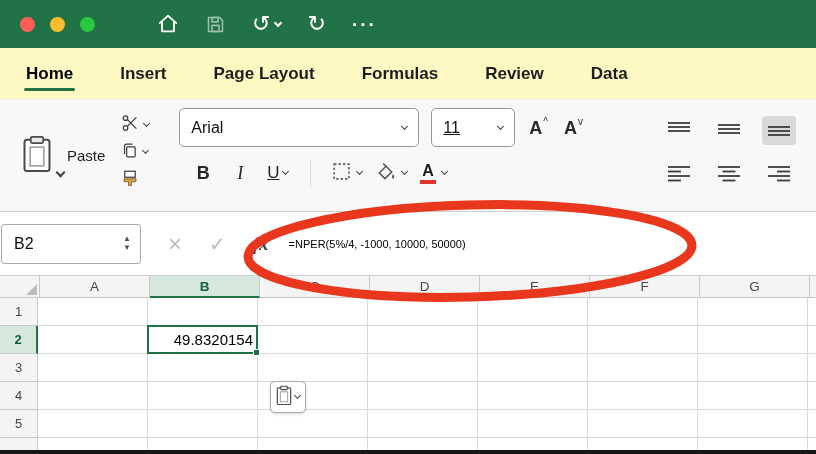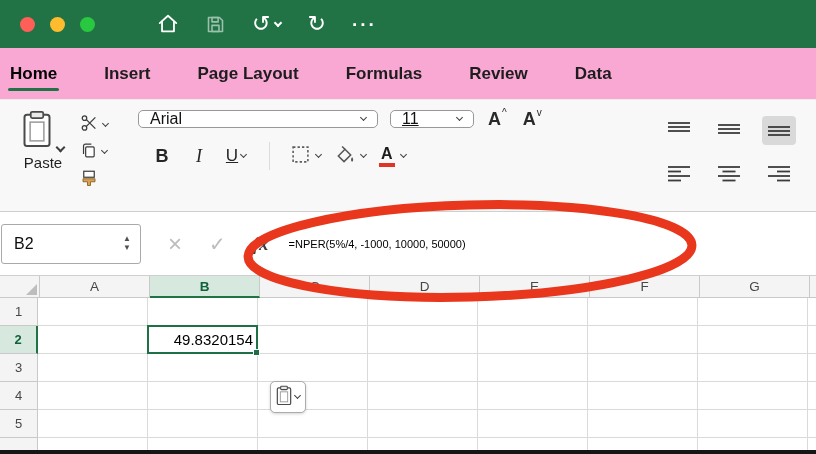--- a/index.html
+++ b/index.html
@@ -23,37 +23,37 @@
   .tb-btn svg { display:block; }
   .tb-btn.dim { opacity:.55; }
   .glyph { font-size:22px; line-height:1; color:#fff; }
   .glyph.more { font-size:19px; font-weight:700; letter-spacing:2px; }
   .chev { width:7px; height:7px; border-right:2px solid #3f3f3f; border-bottom:2px solid #3f3f3f;
           transform:rotate(45deg); display:inline-block; margin-top:-3px; }
   .chev.w { border-color:#fff; width:6px; height:6px; }
   .chev.sm { width:5px; height:5px; border-width:1.6px; }
 
   
-  .tabrow { height:52px; background:#f9a8d4; display:flex; align-items:stretch; padding:0 10px; border-bottom:1px solid #ededed; }
+  .tabrow { height:52px; background:#fef9c3; display:flex; align-items:stretch; padding:0 26px; border-bottom:1px solid #ededed; }
   .tab { font-size:17px; font-weight:600; color:#1d1d1d; margin-right:47px; display:flex; align-items:center; position:relative; }
   .tab.active { font-weight:700; color:#000; }
   .tab.active::after { content:""; position:absolute; left:-2px; right:-2px; bottom:8px; height:3px; background:#217346; border-radius:2px; }
 
   
   .ribbon { height:112px; background:#f8f8f8; border-bottom:1px solid #cfcfcf; display:flex; padding:8px 16px 8px 18px; }
   .grp { display:flex; }
-  .paste-btn { display:flex; flex-direction:column; align-items:center; background:none; border:none; gap:3px; padding:2px 4px; }
+  .paste-btn { display:flex; flex-direction:row; align-items:center; background:none; border:none; gap:3px; padding:2px 4px; }
   .pb-top { display:flex; align-items:flex-end; gap:5px; }
   .pb-label { font-size:15px; color:#1f1f1f; }
   .clip-mini { display:flex; flex-direction:column; gap:7px; margin-left:12px; margin-top:6px; }
   .mini-btn { display:flex; align-items:center; gap:5px; background:none; border:none; padding:0; }
 
   .grp.font { display:flex; flex-direction:column; margin-left:30px; gap:12px; }
   .f-row1 { display:flex; align-items:center; gap:12px; }
-  .combo { background:#fff; border:1px solid #989898; border-radius:5px; height:18px;
+  .combo { background:#fff; border:1px solid #989898; border-radius:5px; height:39px;
            display:flex; align-items:center; justify-content:space-between; padding:0 11px; font-size:16px; color:#111; }
   .combo.name { width:240px; }
   .combo.size { width:84px;text-decoration:underline; }
   .txt-btn { background:none; border:none; font-size:18px; color:#2563a8; display:flex; align-items:flex-start; line-height:1; padding:2px; }
   .txt-btn .a { color:#2a2a2a; font-weight:600; }
   .txt-btn .mark { font-size:10px; color:#2a2a2a; margin-top:-2px; margin-left:1px; }
   .f-row2 { display:flex; align-items:center; gap:9px; padding-left:10px; }
   .fmt { background:none; border:none; font-size:17px; color:#262626; width:28px; height:28px; display:flex; align-items:center; justify-content:center; gap:3px; }
   .fmt.bold { font-weight:800; font-size:18px; }
   .fmt.italic { font-style:italic; font-family:"Liberation Serif", serif; font-size:18px; }

